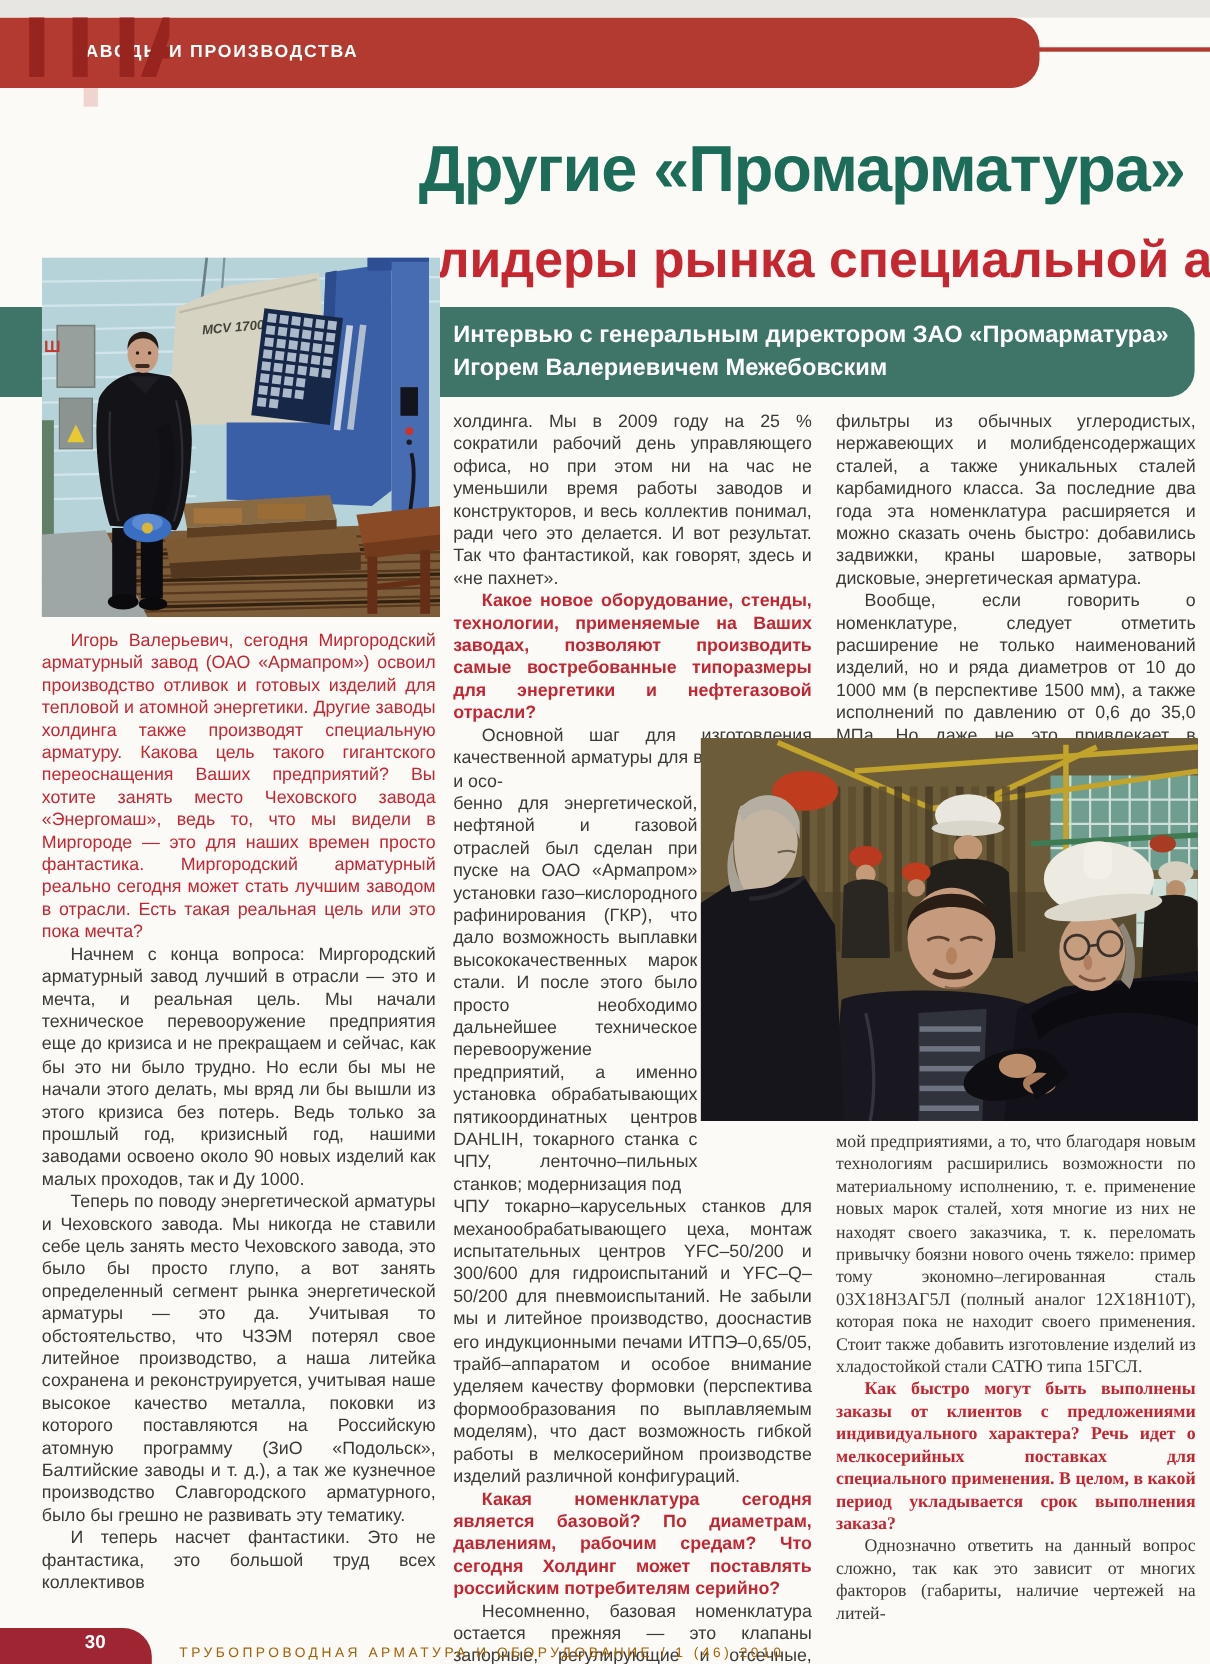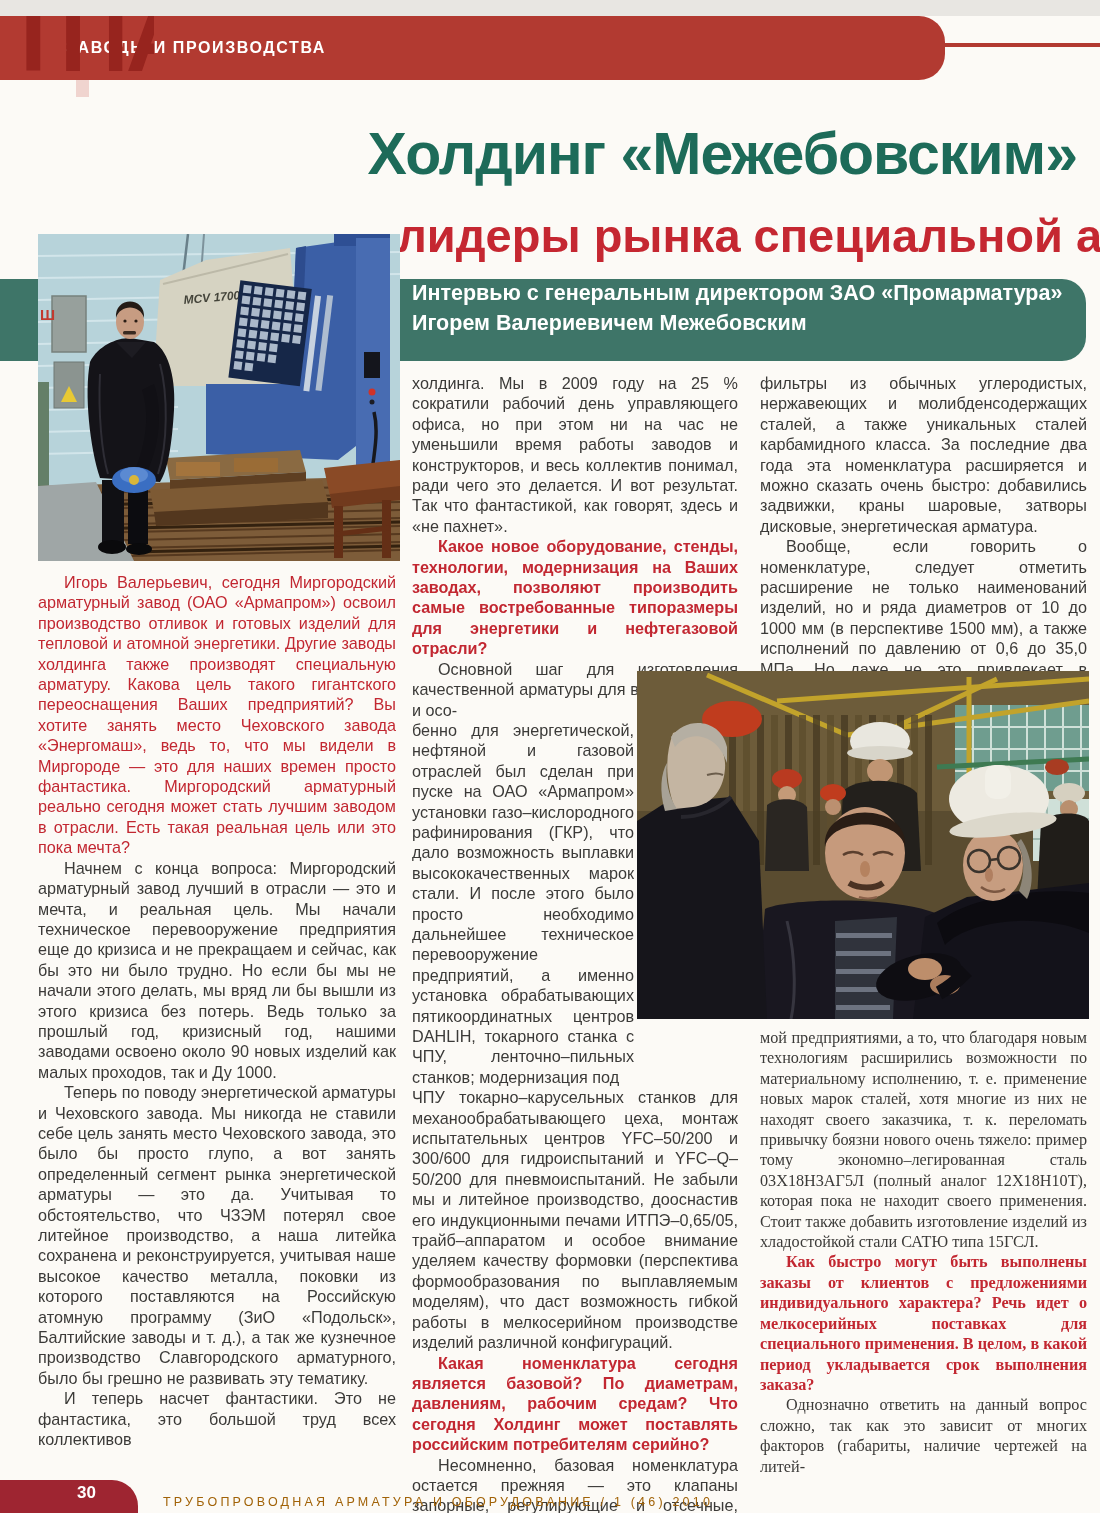--- a/index.html
+++ b/index.html
@@ -29,21 +29,21 @@
   .subtitle{
     position:absolute;left:397px;top:192px;margin:0;
     font-size:47px;font-weight:bold;color:#c52731;white-space:nowrap;z-index:2;
   }
   
   .banner{
     position:absolute;left:0;top:263px;width:1086px;height:82px;
     background:#3e7568;border-radius:0 24px 24px 0;z-index:1;
   }
   .banner-text{
-    margin-left:412px;color:#fff;font-weight:bold;
+    margin-left:412px;padding-top:11px;color:#fff;font-weight:bold;
     font-size:21.5px;line-height:29.5px;
   }
   
   .photo1{position:absolute;left:38px;top:218px;width:362px;height:327px;z-index:4;}
   .photo2{position:absolute;left:637px;top:655px;width:452px;height:348px;z-index:4;}
   
   .col{
     position:absolute;font-size:16.2px;line-height:20.4px;text-align:justify;color:#3b3a38;
   }
   .col p{margin:0;}
@@ -71,21 +71,21 @@
 
 <div class="page">
 
   <div class="kicker-line"></div>
   <div class="kicker-band">
     <span>ЗАВОДЫ И ПРОИЗВОДСТВА</span>
   </div>
   <div class="logo-stub"></div>
   <div class="logo-watermark">ТПА</div>
 
-  <h1 class="title">Холдинг «Межебовским»</h1>
+  <h1 class="title">Другие «Промарматура»</h1>
   <h2 class="subtitle">лидеры рынка специальной арматуры</h2>
 
   <div class="banner">
     <div class="banner-text">
       <div>Интервью с генеральным директором ЗАО «Промарматура»</div>
       <div>Игорем Валериевичем Межебовским</div>
     </div>
   </div>
 
   <svg class="photo1" viewBox="0 0 362 327">
@@ -348,21 +348,21 @@
 
   <div class="col col-left">
     <p class="lead">Игорь Валерьевич, сегодня Миргородский арматурный завод (ОАО «Армапром») освоил производство отливок и готовых изделий для тепловой и атомной энергетики. Другие заводы холдинга также производят специальную арматуру. Какова цель такого гигантского переоснащения Ваших предприятий? Вы хотите занять место Чеховского завода «Энергомаш», ведь то, что мы видели в Миргороде — это для наших времен просто фантастика. Миргородский арматурный реально сегодня может стать лучшим заводом в отрасли. Есть такая реальная цель или это пока мечта?</p>
     <p class="ind">Начнем с конца вопроса: Миргородский арматурный завод лучший в отрасли — это и мечта, и реальная цель. Мы начали техническое перевооружение предприятия еще до кризиса и не прекращаем и сейчас, как бы это ни было трудно. Но если бы мы не начали этого делать, мы вряд ли бы вышли из этого кризиса без потерь. Ведь только за прошлый год, кризисный год, нашими заводами освоено около 90 новых изделий как малых проходов, так и Ду 1000.</p>
     <p class="ind">Теперь по поводу энергетической арматуры и Чеховского завода. Мы никогда не ставили себе цель занять место Чеховского завода, это было бы просто глупо, а вот занять определенный сегмент рынка энергетической арматуры — это да. Учитывая то обстоятельство, что ЧЗЭМ потерял свое литейное производство, а наша литейка сохранена и реконструируется, учитывая наше высокое качество металла, поковки из которого поставляются на Российскую атомную программу (ЗиО «Подольск», Балтийские заводы и т. д.), а так же кузнечное производство Славгородского арматурного, было бы грешно не развивать эту тематику.</p>
     <p class="ind">И теперь насчет фантастики. Это не фантастика, это большой труд всех коллективов</p>
   </div>
 
   <div class="col col-mid">
     <p>холдинга. Мы в 2009 году на 25 % сократили рабочий день управляющего офиса, но при этом ни на час не уменьшили время работы заводов и конструкторов, и весь коллектив понимал, ради чего это делается. И вот результат. Так что фантастикой, как говорят, здесь и «не пахнет».</p>
-    <p class="q">Какое новое оборудование, стенды, технологии, модернизация на Ваших заводах, позволяют производить самые востребованные типоразмеры для энергетики и нефтегазовой отрасли?</p>
+    <p class="q">Какое новое оборудование, стенды, технологии, применяемые на Ваших заводах, позволяют производить самые востребованные типоразмеры для энергетики и нефтегазовой отрасли?</p>
     <p class="ind">Основной шаг для изготовления качественной арматуры для всех отраслей и осо-</p>
     <div class="narrow">
       <p>бенно для энергетической, нефтяной и газовой отраслей был сделан при пуске на ОАО «Армапром» установки газо–кислородного рафинирования (ГКР), что дало возможность выплавки высококачественных марок стали. И после этого было просто необходимо дальнейшее техническое перевооружение предприятий, а именно установка обрабатывающих пятикоординатных центров DAHLIH, токарного станка с ЧПУ, ленточно–пильных станков; модернизация под</p>
     </div>
     <p>ЧПУ токарно–карусельных станков для механообрабатывающего цеха, монтаж испытательных центров YFC–50/200 и 300/600 для гидроиспытаний и YFC–Q–50/200 для пневмоиспытаний. Не забыли мы и литейное производство, дооснастив его индукционными печами ИТПЭ–0,65/05, трайб–аппаратом и особое внимание уделяем качеству формовки (перспектива формообразования по выплавляемым моделям), что даст возможность гибкой работы в мелкосерийном производстве изделий различной конфигураций.</p>
     <p class="q">Какая номенклатура сегодня является базовой? По диаметрам, давлениям, рабочим средам? Что сегодня Холдинг может поставлять российским потребителям серийно?</p>
     <p class="ind">Несомненно, базовая номенклатура остается прежняя — это клапаны запорные, регулирующие и отсечные, затворы и клапаны обратные,</p>
   </div>
 
   <div class="col col-right-top">

